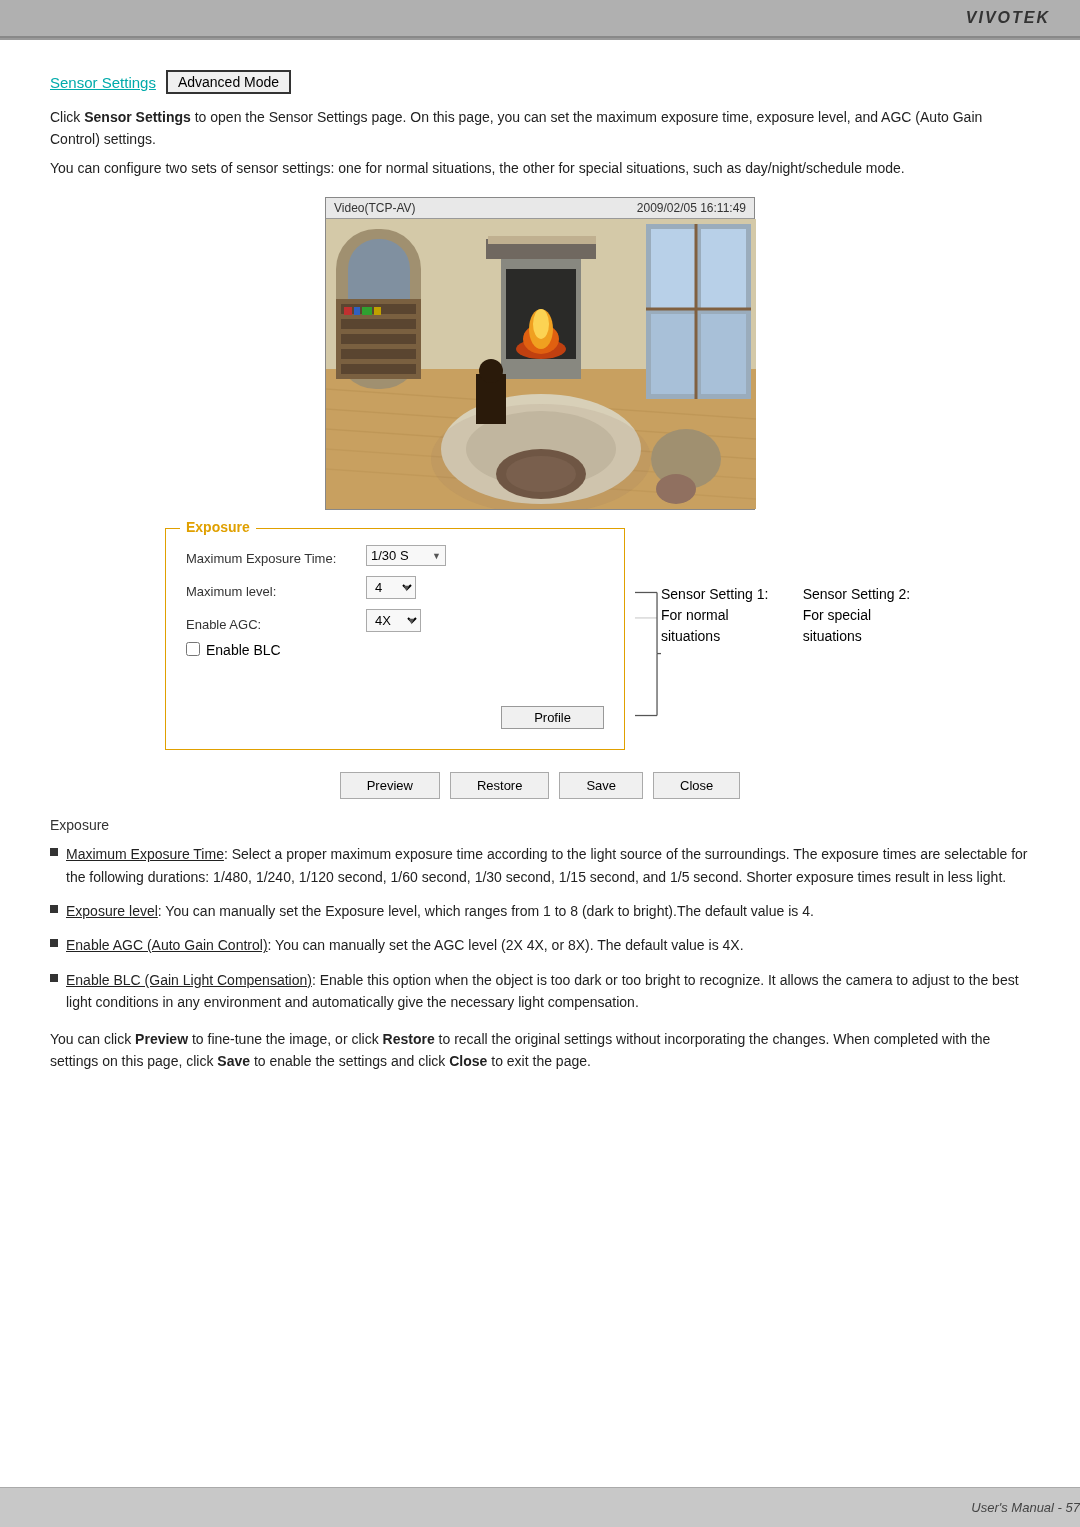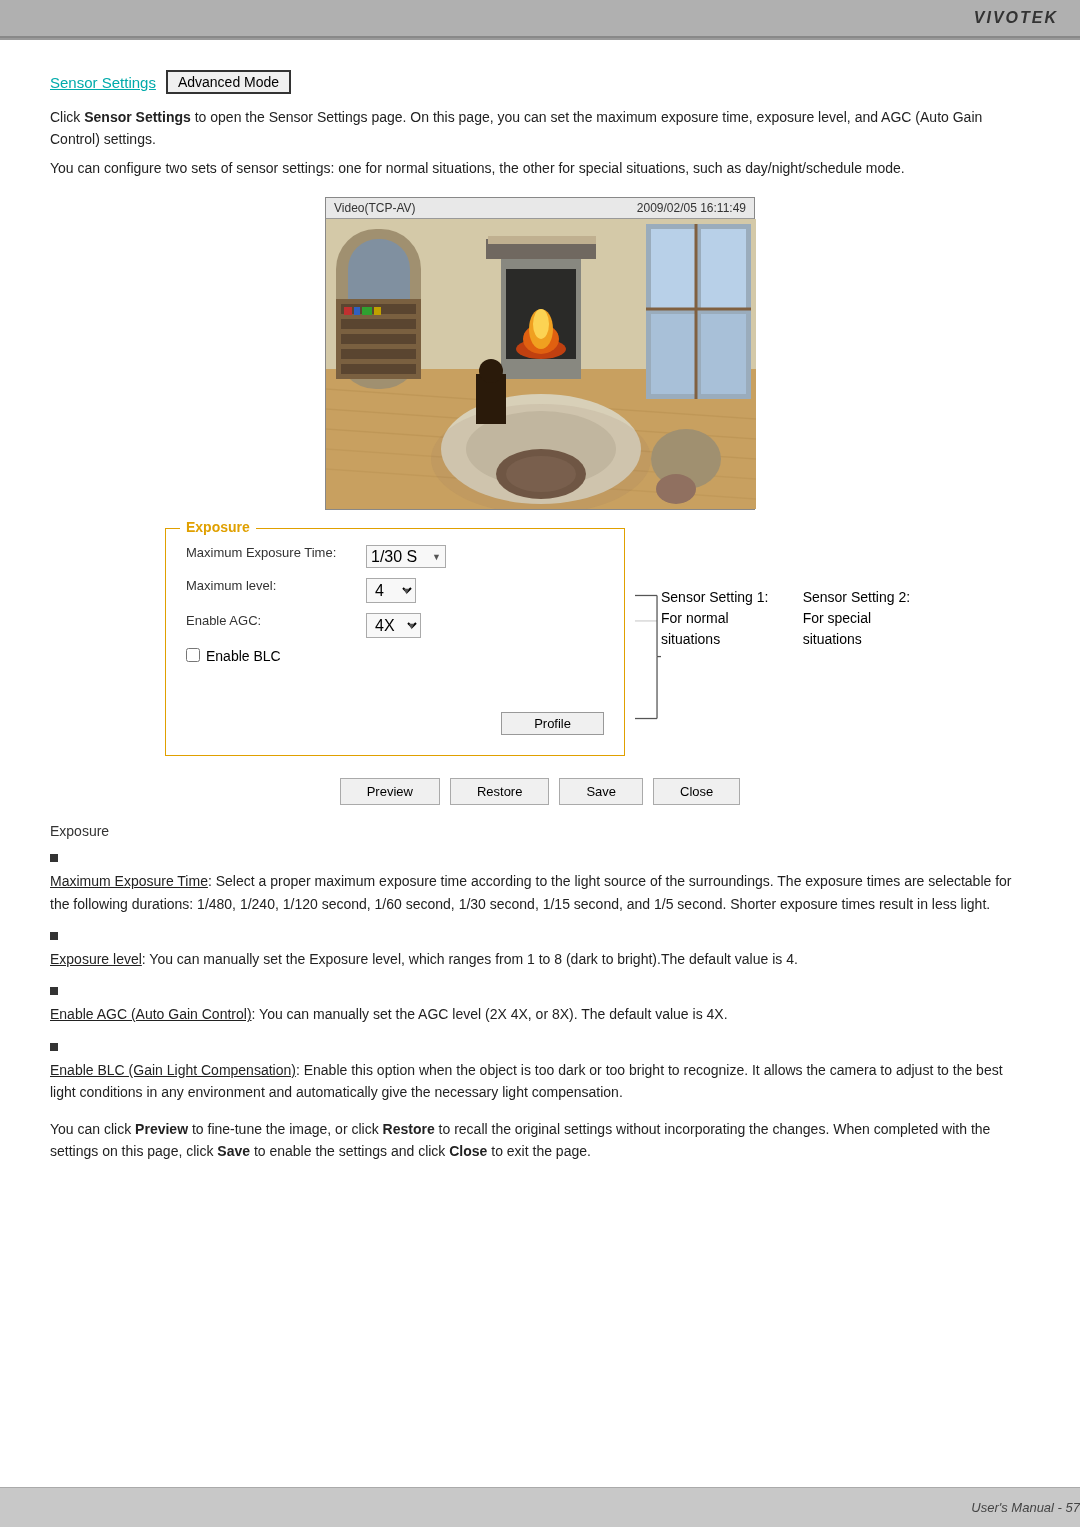--- a/index.html
+++ b/index.html
@@ -17,21 +17,21 @@
       min-height: 1527px;
       position: relative;
     }
     
     .header-bar {
       background: #b0b0b0;
       height: 38px;
       display: flex;
       align-items: center;
       justify-content: flex-end;
-      padding-right: 22px;
+      padding-right: 30px;
       border-bottom: 2px solid #888;
     }
     .header-logo {
       font-style: italic;
       font-weight: bold;
       color: #333;
       font-size: 16px;
       letter-spacing: 2px;
     }
     
@@ -111,33 +111,33 @@
       top: -10px;
       left: 14px;
       background: #fff;
       padding: 0 6px;
       color: #e0a000;
       font-weight: bold;
       font-size: 14px;
     }
     .form-row {
       display: flex;
-      align-items: flex-start;
+      align-items: flex-end;
       margin-bottom: 10px;
     }
     .form-label {
       width: 180px;
       font-size: 13px;
       color: #333;
     }
     .form-control {
       border: 1px solid #aaa;
       background: #f8f8f8;
       padding: 2px 4px;
-      font-size: 16px;
+      font-size: 13px;
       cursor: pointer;
     }
     .form-select {
       width: 80px;
       appearance: none;
       -webkit-appearance: none;
       padding-right: 20px;
       position: relative;
     }
     .select-wrapper {
@@ -217,21 +217,20 @@
       padding: 0;
     }
     .bullet-list li {
       display: flex;
       align-items: flex-start;
       gap: 8px;
       margin-bottom: 12px;
       font-size: 14px;
       line-height: 1.6;
       color: #222;
-      flex-direction: column;
     }
     .bullet-square {
       width: 8px;
       height: 8px;
       background: #333;
       flex-shrink: 0;
       margin-top: 5px;
     }
     .underline-link {
       text-decoration: underline;

